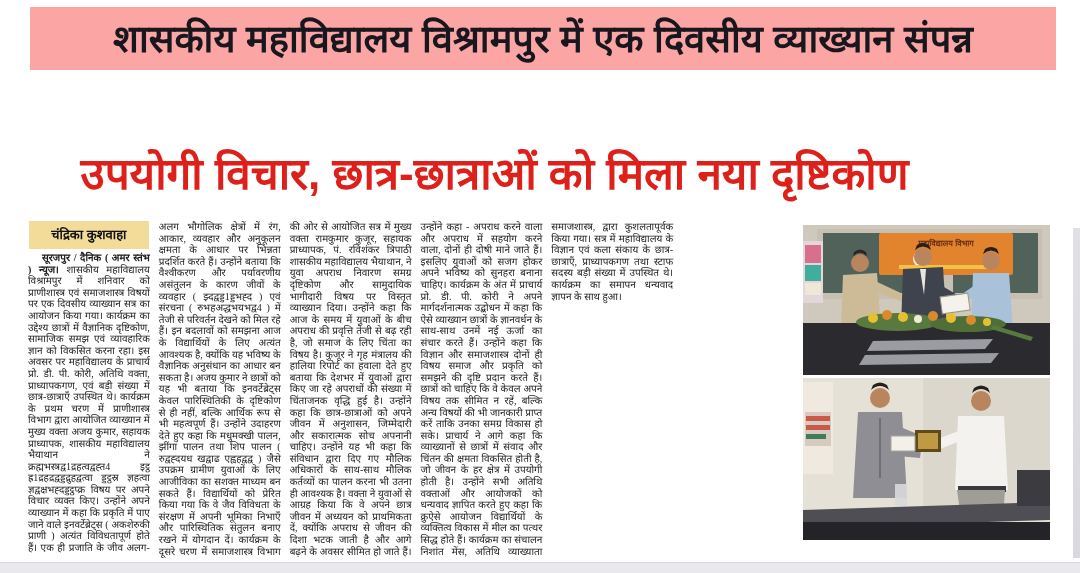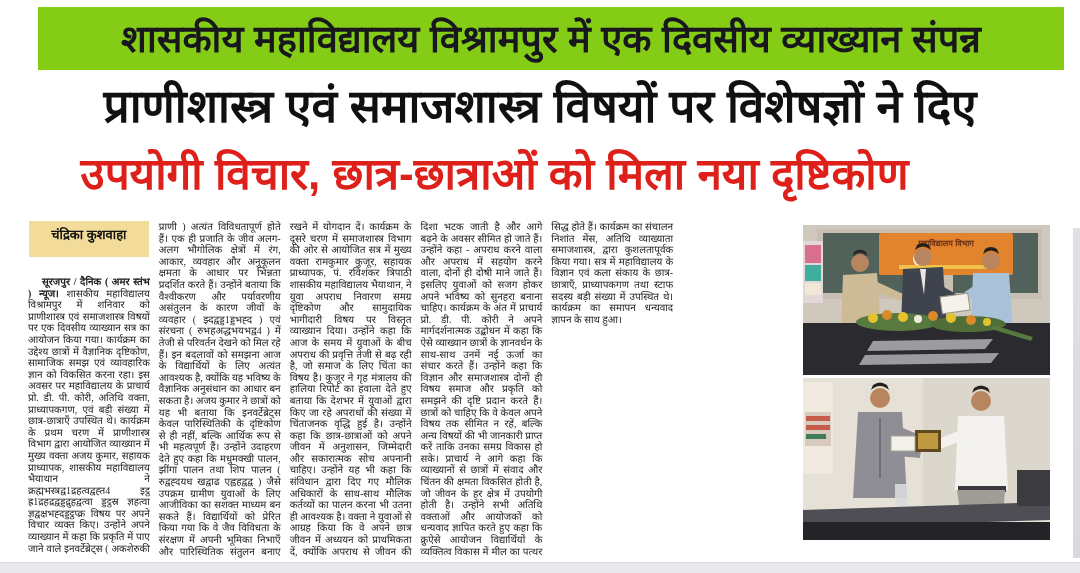--- a/index.html
+++ b/index.html
@@ -1,31 +1,31 @@
 <!DOCTYPE html>
 <html><head>
 <meta charset="utf-8">
 <style>
   html,body{margin:0;padding:0;background:#ffffff;}
   .page{position:relative;width:1080px;height:573px;background:#ffffff;overflow:hidden;
         font-family:"Liberation Sans","DejaVu Sans",sans-serif;}
   
-  .banner{position:absolute;left:38px;top:7px;width:1026px;height:63px;background:#84cc16;
+  .banner{position:absolute;left:30px;top:7px;width:1026px;height:63px;background:#fca5a5;
           display:flex;align-items:center;justify-content:center;}
   .banner-text{font-size:38px;font-weight:700;color:#17171d;white-space:nowrap;line-height:1;}
   .headline-main{position:absolute;left:0;top:78px;width:1080px;text-align:center;margin:0;
           font-size:46px;font-weight:700;color:#101010;white-space:nowrap;line-height:1.25;}
   .headline-sub{position:absolute;left:0;top:146px;width:989px;text-align:center;margin:0;
           font-size:44px;font-weight:700;color:#de201b;white-space:nowrap;line-height:1.25;}
   
   .article{position:absolute;left:28px;top:221px;width:776px;height:344px;overflow:hidden;
            column-count:6;column-gap:9px;column-fill:auto;
            font-family:"Liberation Serif","DejaVu Serif",serif;}
   .byline-box{background:#f3dc9a;text-align:center;font-weight:700;font-size:13px;color:#121212;
-              padding:4px 2px 14px;margin:0 1px 19px 1px;
+              padding:4px 2px 6px;margin:0 1px 3px 1px;
               font-family:"Liberation Sans","DejaVu Sans",sans-serif;}
   .body-text{margin:0;font-size:10px;line-height:11.6px;text-align:justify;color:#1c1c1c;
              text-indent:14px;word-break:break-word;}
   .body-text b{font-weight:700;margin-top:40px;}
   
   .photo{position:absolute;left:803px;width:247px;background:#d6d0c6;}
   .photo-top{top:225px;height:150px;}
   .photo-bottom{top:378px;height:162px;}
   .photo svg{display:block;}
   
@@ -36,21 +36,20 @@
 </style>
 </head>
 <body>
 
 <div class="page">
 
   <div class="banner">
     <span class="banner-text">शासकीय महाविद्यालय विश्रामपुर में एक दिवसीय व्याख्यान संपन्न</span>
   </div>
 
-  <h1 class="headline-main">प्राणीशास्त्र एवं समाजशास्त्र विषयों पर विशेषज्ञों ने दिए</h1>
 
   <h2 class="headline-sub">उपयोगी विचार, छात्र-छात्राओं को मिला नया दृष्टिकोण</h2>
 
   <div class="article">
     <div class="byline-box">
       <span>चंद्रिका कुशवाहा</span>
     </div>
     <p class="body-text"><b>सूरजपुर / दैनिक ( अमर स्तंभ ) न्यूज।</b> <span>शासकीय महाविद्यालय विश्रामपुर में शनिवार को प्राणीशास्त्र एवं समाजशास्त्र विषयों पर एक दिवसीय व्याख्यान सत्र का आयोजन किया गया। कार्यक्रम का उद्देश्य छात्रों में वैज्ञानिक दृष्टिकोण, सामाजिक समझ एवं व्यावहारिक ज्ञान को विकसित करना रहा। इस अवसर पर महाविद्यालय के प्राचार्य प्रो. डी. पी. कोरी, अतिथि वक्ता, प्राध्यापकगण, एवं बड़ी संख्या में छात्र-छात्राएँ उपस्थित थे। कार्यक्रम के प्रथम चरण में प्राणीशास्त्र विभाग द्वारा आयोजित व्याख्यान में मुख्य वक्ता अजय कुमार, सहायक प्राध्यापक, शासकीय महाविद्यालय भैयाथान ने क्रह्मभस्त्रद्व1द्रहत्वद्वह्त4 इट्ठ ह्र1द्रहद्रद्वड्डद्रुहद्वत्वा ड्डट्ठस्र ज्ञहत्वा ज्ञद्वक्षभह्दड्डट्ठप्क्र विषय पर अपने विचार व्यक्त किए। उन्होंने अपने व्याख्यान में कहा कि प्रकृति में पाए जाने वाले इनवर्टेब्रेट्स ( अकशेरुकी प्राणी ) अत्यंत विविधतापूर्ण होते हैं। एक ही प्रजाति के जीव अलग-अलग भौगोलिक क्षेत्रों में रंग, आकार, व्यवहार और अनुकूलन क्षमता के आधार पर भिन्नता प्रदर्शित करते हैं। उन्होंने बताया कि वैश्वीकरण और पर्यावरणीय असंतुलन के कारण जीवों के व्यवहार ( झ्दद्वड्ड1ड्डभह्द ) एवं संरचना ( रुभहअद्धभयभद्व4 ) में तेजी से परिवर्तन देखने को मिल रहे हैं। इन बदलावों को समझना आज के विद्यार्थियों के लिए अत्यंत आवश्यक है, क्योंकि यह भविष्य के वैज्ञानिक अनुसंधान का आधार बन सकता है। अजय कुमार ने छात्रों को यह भी बताया कि इनवर्टेब्रेट्स केवल पारिस्थितिकी के दृष्टिकोण से ही नहीं, बल्कि आर्थिक रूप से भी महत्वपूर्ण हैं। उन्होंने उदाहरण देते हुए कहा कि मधुमक्खी पालन, झींगा पालन तथा शिप पालन ( रुद्वह्दयध खद्वाढ एह्वहद्वद्व ) जैसे उपक्रम ग्रामीण युवाओं के लिए आजीविका का सशक्त माध्यम बन सकते हैं। विद्यार्थियों को प्रेरित किया गया कि वे जैव विविधता के संरक्षण में अपनी भूमिका निभाएँ और पारिस्थितिक संतुलन बनाए रखने में योगदान दें। कार्यक्रम के दूसरे चरण में समाजशास्त्र विभाग की ओर से आयोजित सत्र में मुख्य वक्ता रामकुमार कुजूर, सहायक प्राध्यापक, पं. रविशंकर त्रिपाठी शासकीय महाविद्यालय भैयाथान, ने युवा अपराध निवारण समग्र दृष्टिकोण और सामुदायिक भागीदारी विषय पर विस्तृत व्याख्यान दिया। उन्होंने कहा कि आज के समय में युवाओं के बीच अपराध की प्रवृत्ति तेजी से बढ़ रही है, जो समाज के लिए चिंता का विषय है। कुजूर ने गृह मंत्रालय की हालिया रिपोर्ट का हवाला देते हुए बताया कि देशभर में युवाओं द्वारा किए जा रहे अपराधों की संख्या में चिंताजनक वृद्धि हुई है। उन्होंने कहा कि छात्र-छात्राओं को अपने जीवन में अनुशासन, जिम्मेदारी और सकारात्मक सोच अपनानी चाहिए। उन्होंने यह भी कहा कि संविधान द्वारा दिए गए मौलिक अधिकारों के साथ-साथ मौलिक कर्तव्यों का पालन करना भी उतना ही आवश्यक है। वक्ता ने युवाओं से आग्रह किया कि वे अपने छात्र जीवन में अध्ययन को प्राथमिकता दें, क्योंकि अपराध से जीवन की दिशा भटक जाती है और आगे बढ़ने के अवसर सीमित हो जाते हैं। उन्होंने कहा - अपराध करने वाला और अपराध में सहयोग करने वाला, दोनों ही दोषी माने जाते हैं। इसलिए युवाओं को सजग होकर अपने भविष्य को सुनहरा बनाना चाहिए। कार्यक्रम के अंत में प्राचार्य प्रो. डी. पी. कोरी ने अपने मार्गदर्शनात्मक उद्बोधन में कहा कि ऐसे व्याख्यान छात्रों के ज्ञानवर्धन के साथ-साथ उनमें नई ऊर्जा का संचार करते हैं। उन्होंने कहा कि विज्ञान और समाजशास्त्र दोनों ही विषय समाज और प्रकृति को समझने की दृष्टि प्रदान करते हैं। छात्रों को चाहिए कि वे केवल अपने विषय तक सीमित न रहें, बल्कि अन्य विषयों की भी जानकारी प्राप्त करें ताकि उनका समग्र विकास हो सके। प्राचार्य ने आगे कहा कि व्याख्यानों से छात्रों में संवाद और चिंतन की क्षमता विकसित होती है, जो जीवन के हर क्षेत्र में उपयोगी होती है। उन्होंने सभी अतिथि वक्ताओं और आयोजकों को धन्यवाद ज्ञापित करते हुए कहा कि क्रुऐसे आयोजन विद्यार्थियों के व्यक्तित्व विकास में मील का पत्थर सिद्ध होते हैं। कार्यक्रम का संचालन निशांत मेंस, अतिथि व्याख्याता समाजशास्त्र, द्वारा कुशलतापूर्वक किया गया। सत्र में महाविद्यालय के विज्ञान एवं कला संकाय के छात्र-छात्राएँ, प्राध्यापकगण तथा स्टाफ सदस्य बड़ी संख्या में उपस्थित थे। कार्यक्रम का समापन धन्यवाद ज्ञापन के साथ हुआ।</span></p>
   </div>
 

